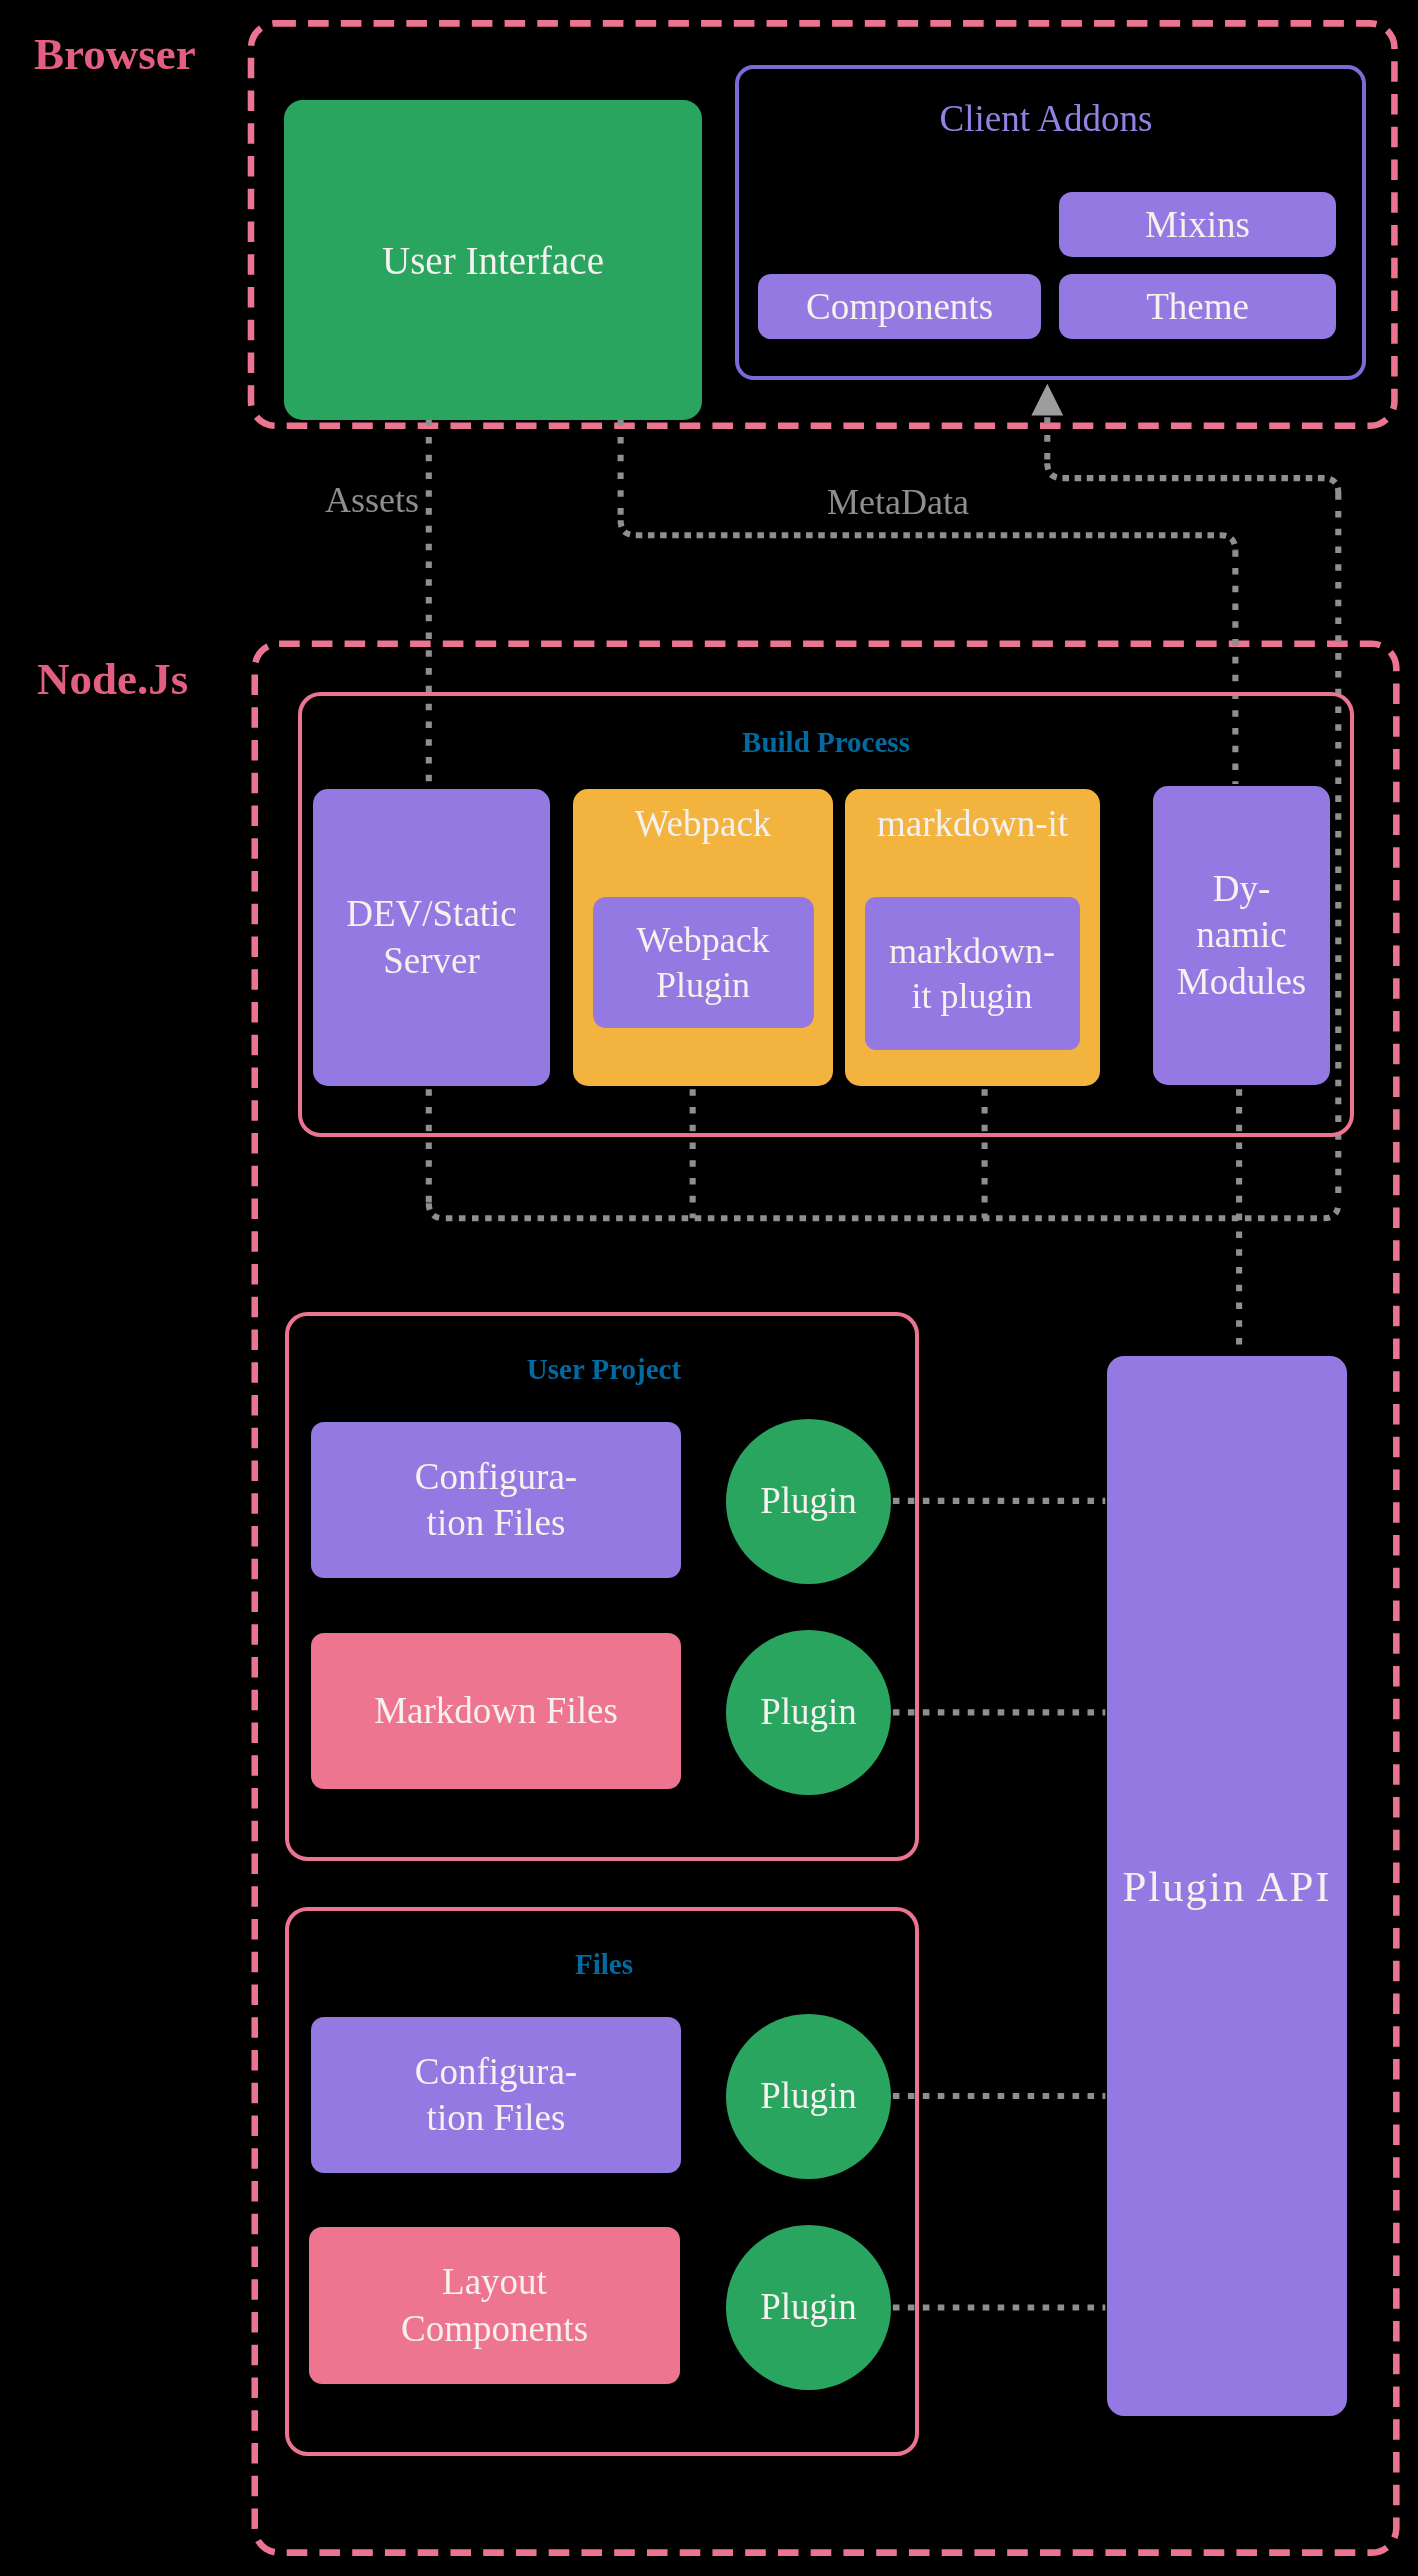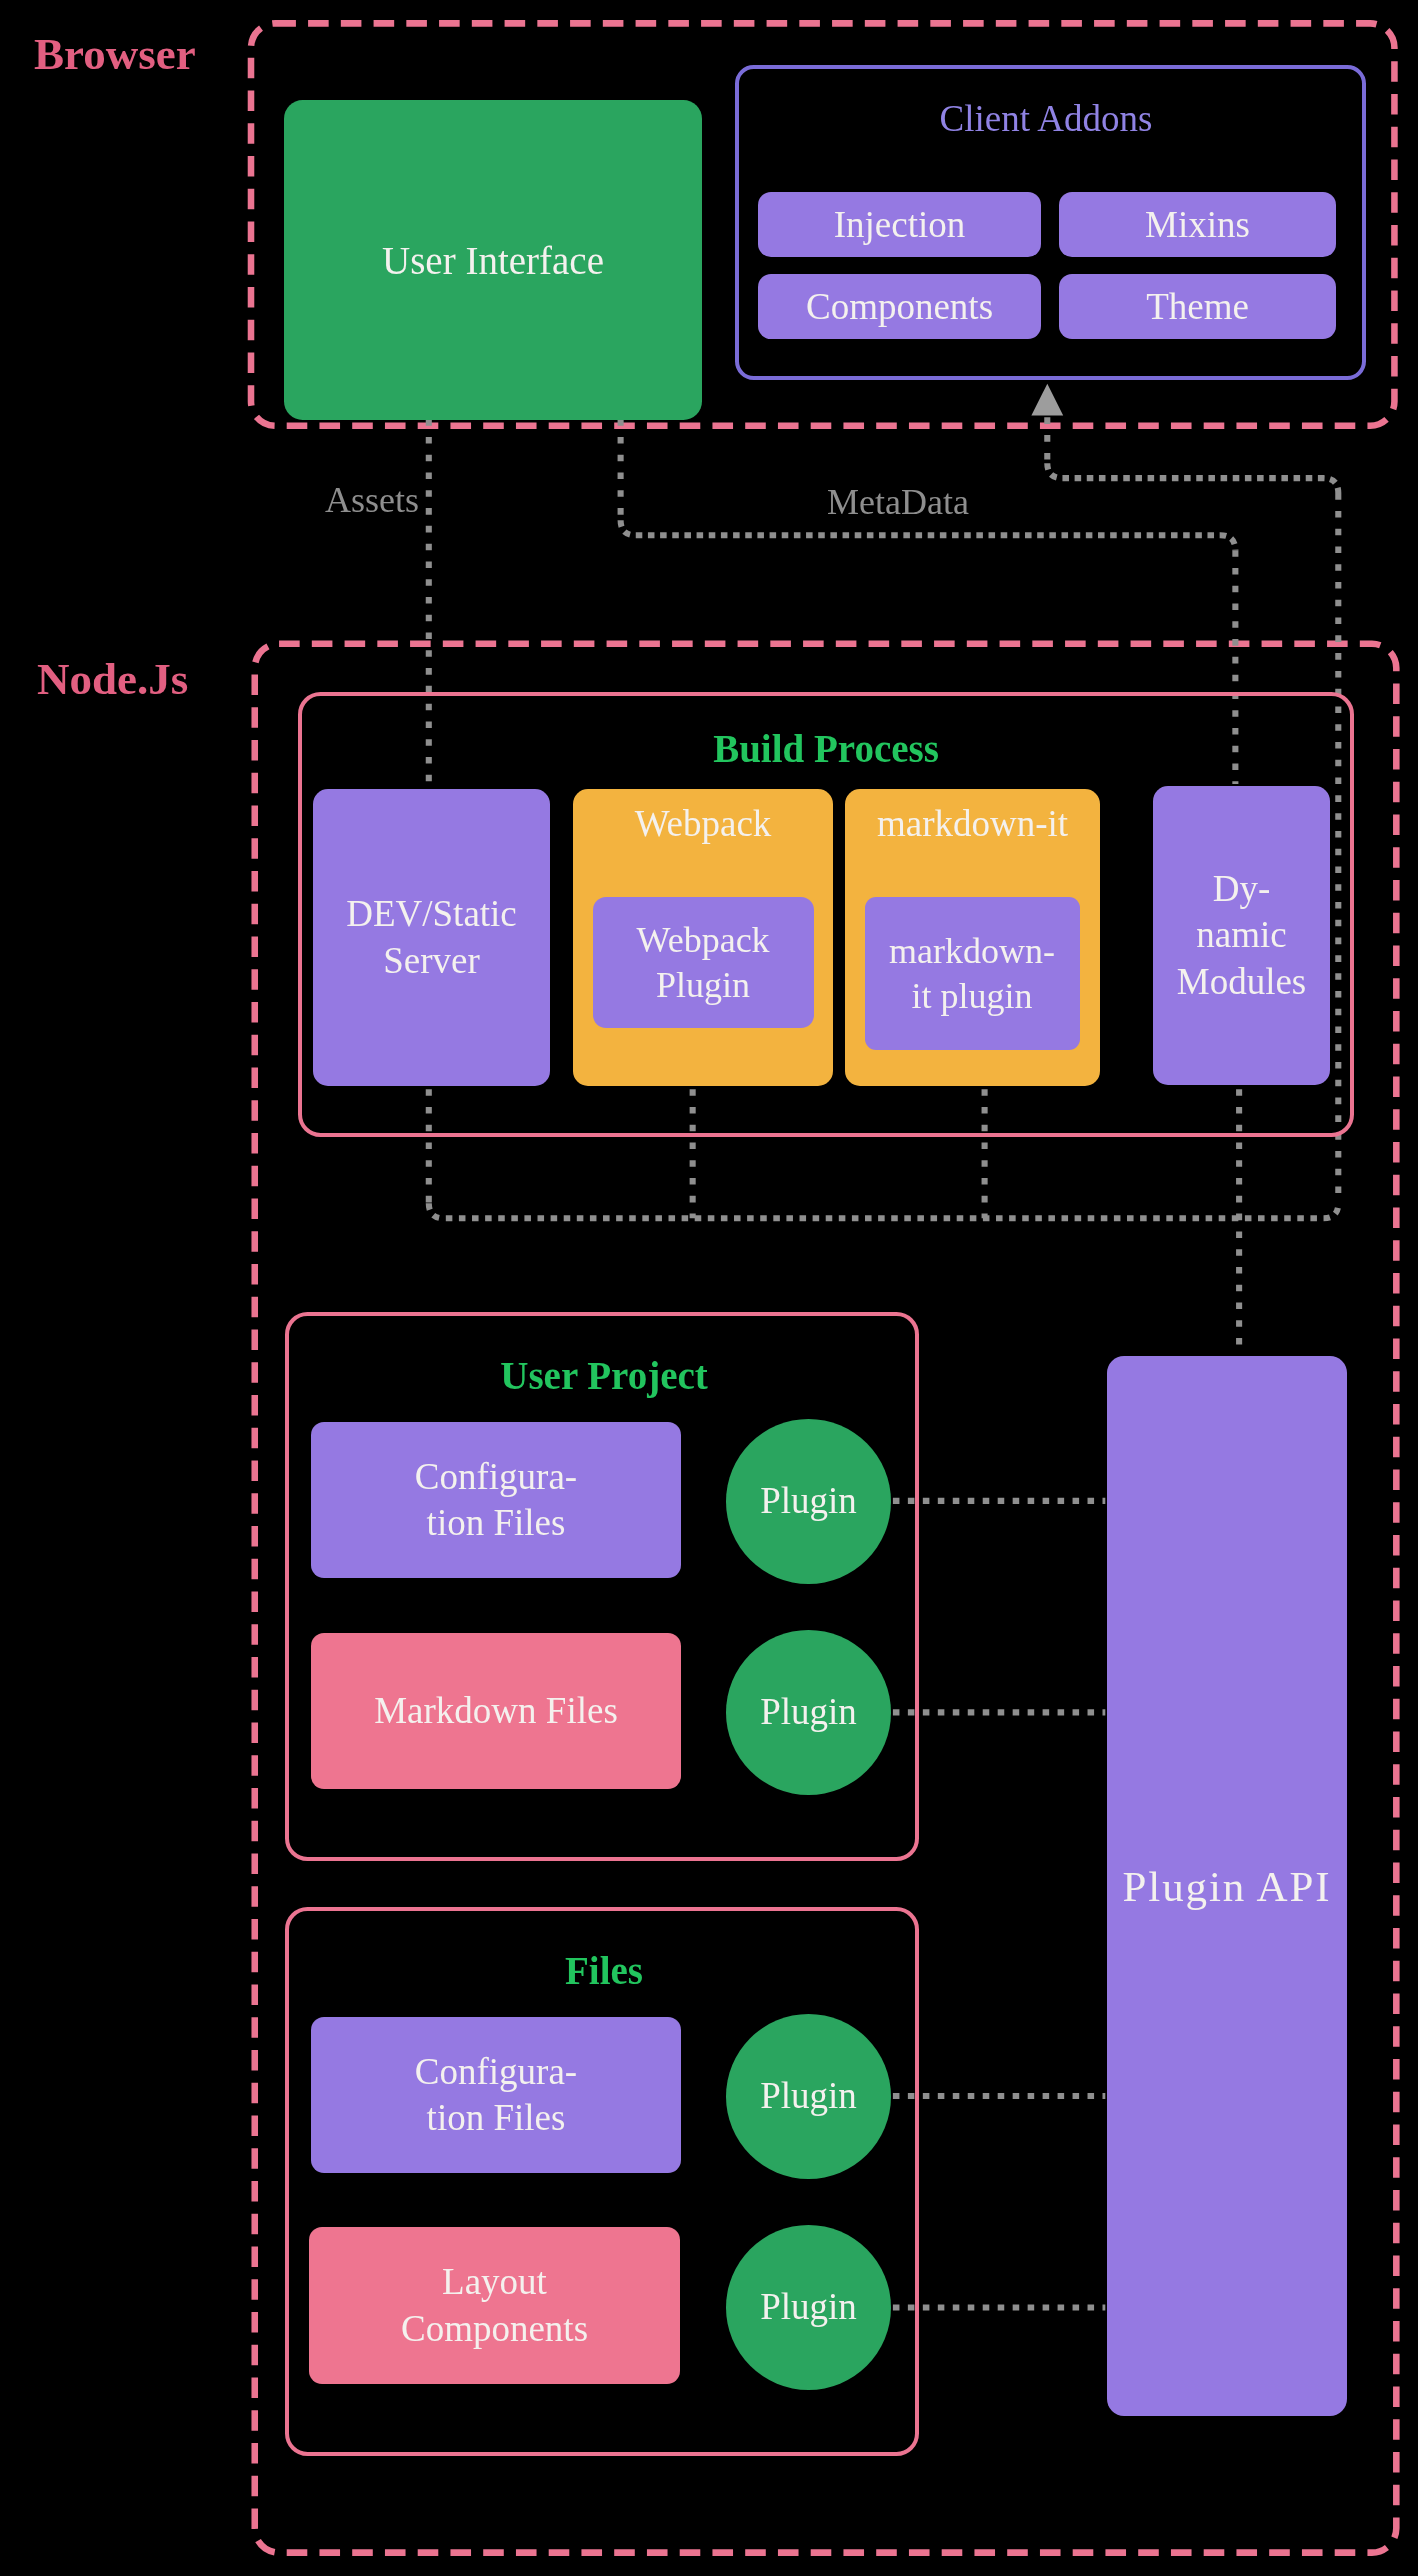--- a/index.html
+++ b/index.html
@@ -10,21 +10,21 @@
   .node{position:absolute;display:flex;flex-direction:column;align-items:center;
         justify-content:center;text-align:center;color:#f4f1ee;}
   .purple{background:#9579e2;border-radius:15px;}
   .orange{background:#f3b33f;border-radius:15px;}
   .green{background:#2aa55f;border-radius:18.7px;margin-top:36px;}
   .pinkfill{background:#ee7590;border-radius:15px;}
   .circle{border-radius:50%;background:#2aa55f;}
   .outline{position:absolute;border:4.7px solid #eb7491;border-radius:22.5px;background:transparent;}
   .ca-outline{position:absolute;border:4.7px solid #7a6cd8;border-radius:18.7px;background:transparent;}
   .group-label{position:absolute;font-weight:bold;color:#e25f81;font-size:45px;}
-  .sect-title{position:absolute;font-weight:bold;color:#22c55e;font-size:39px;
+  .sect-title{position:absolute;font-weight:bold;color:#0369a1;font-size:29px;
               text-align:center;white-space:nowrap;transform:translateX(-50%);}
   .ca-title{position:absolute;color:#9083e4;font-size:37px;text-align:center;
             white-space:nowrap;transform:translateX(-50%);}
   .gray-label{position:absolute;color:#8e8e8e;font-size:36px;white-space:nowrap;
               transform:translateX(-50%);}
   .addon-btn{position:absolute;background:#9579e2;border-radius:13px;color:#f4f1ee;
              font-size:37px;display:flex;align-items:center;justify-content:center;}
   .t40{font-size:37px;line-height:1.25;}
   .t38{font-size:36px;line-height:1.25;}
   .inner-title{position:absolute;left:0;right:0;top:13px;text-align:center;
@@ -67,23 +67,20 @@
   </svg>
 
   <div class="group-label" style="left:34px;top:28px;">Browser</div>
 
   <div class="node green" style="left:284px;top:64px;width:418px;height:320px;font-size:39px;">
     <span>User Interface</span>
   </div>
 
   <div class="ca-outline" style="left:735px;top:65px;width:623px;height:307px;"></div>
   <div class="ca-title" style="left:1046px;top:97px;">Client Addons</div>
-  <div class="addon-btn" style="left:758px;top:192px;width:283px;height:65px;">
-    <span>Injection</span>
-  </div>
   <div class="addon-btn" style="left:1059px;top:192px;width:277px;height:65px;">
     <span>Mixins</span>
   </div>
   <div class="addon-btn" style="left:758px;top:274px;width:283px;height:65px;">
     <span>Components</span>
   </div>
   <div class="addon-btn" style="left:1059px;top:274px;width:277px;height:65px;">
     <span>Theme</span>
   </div>
 

